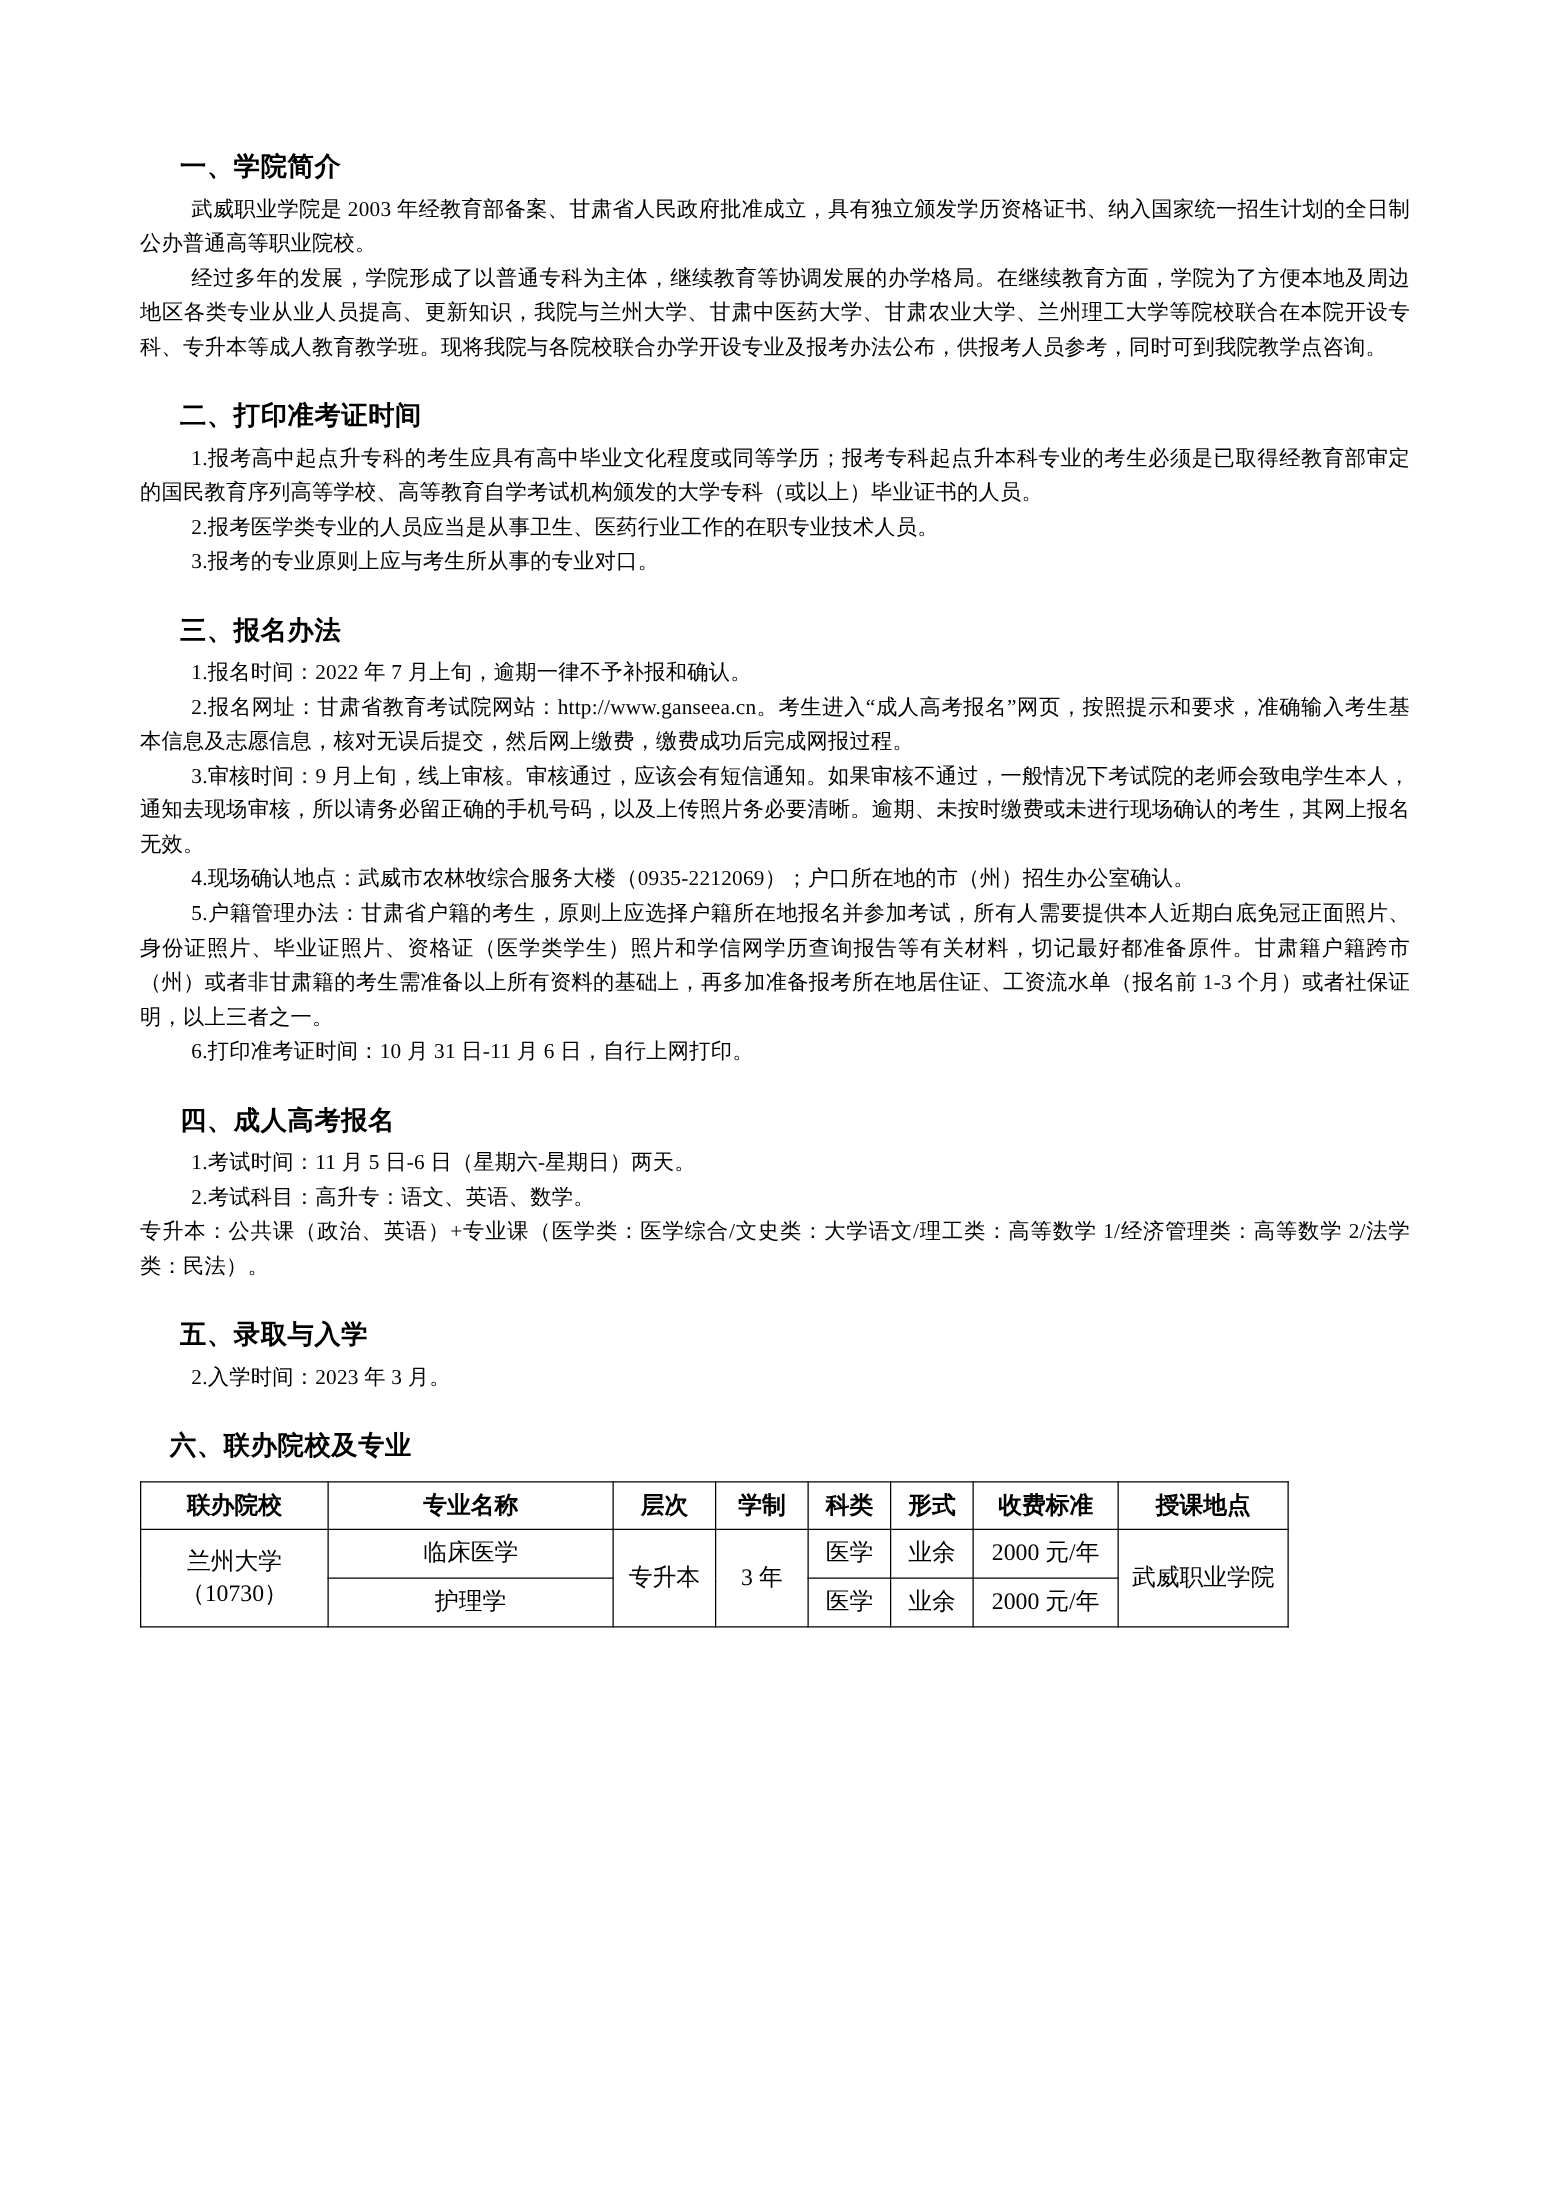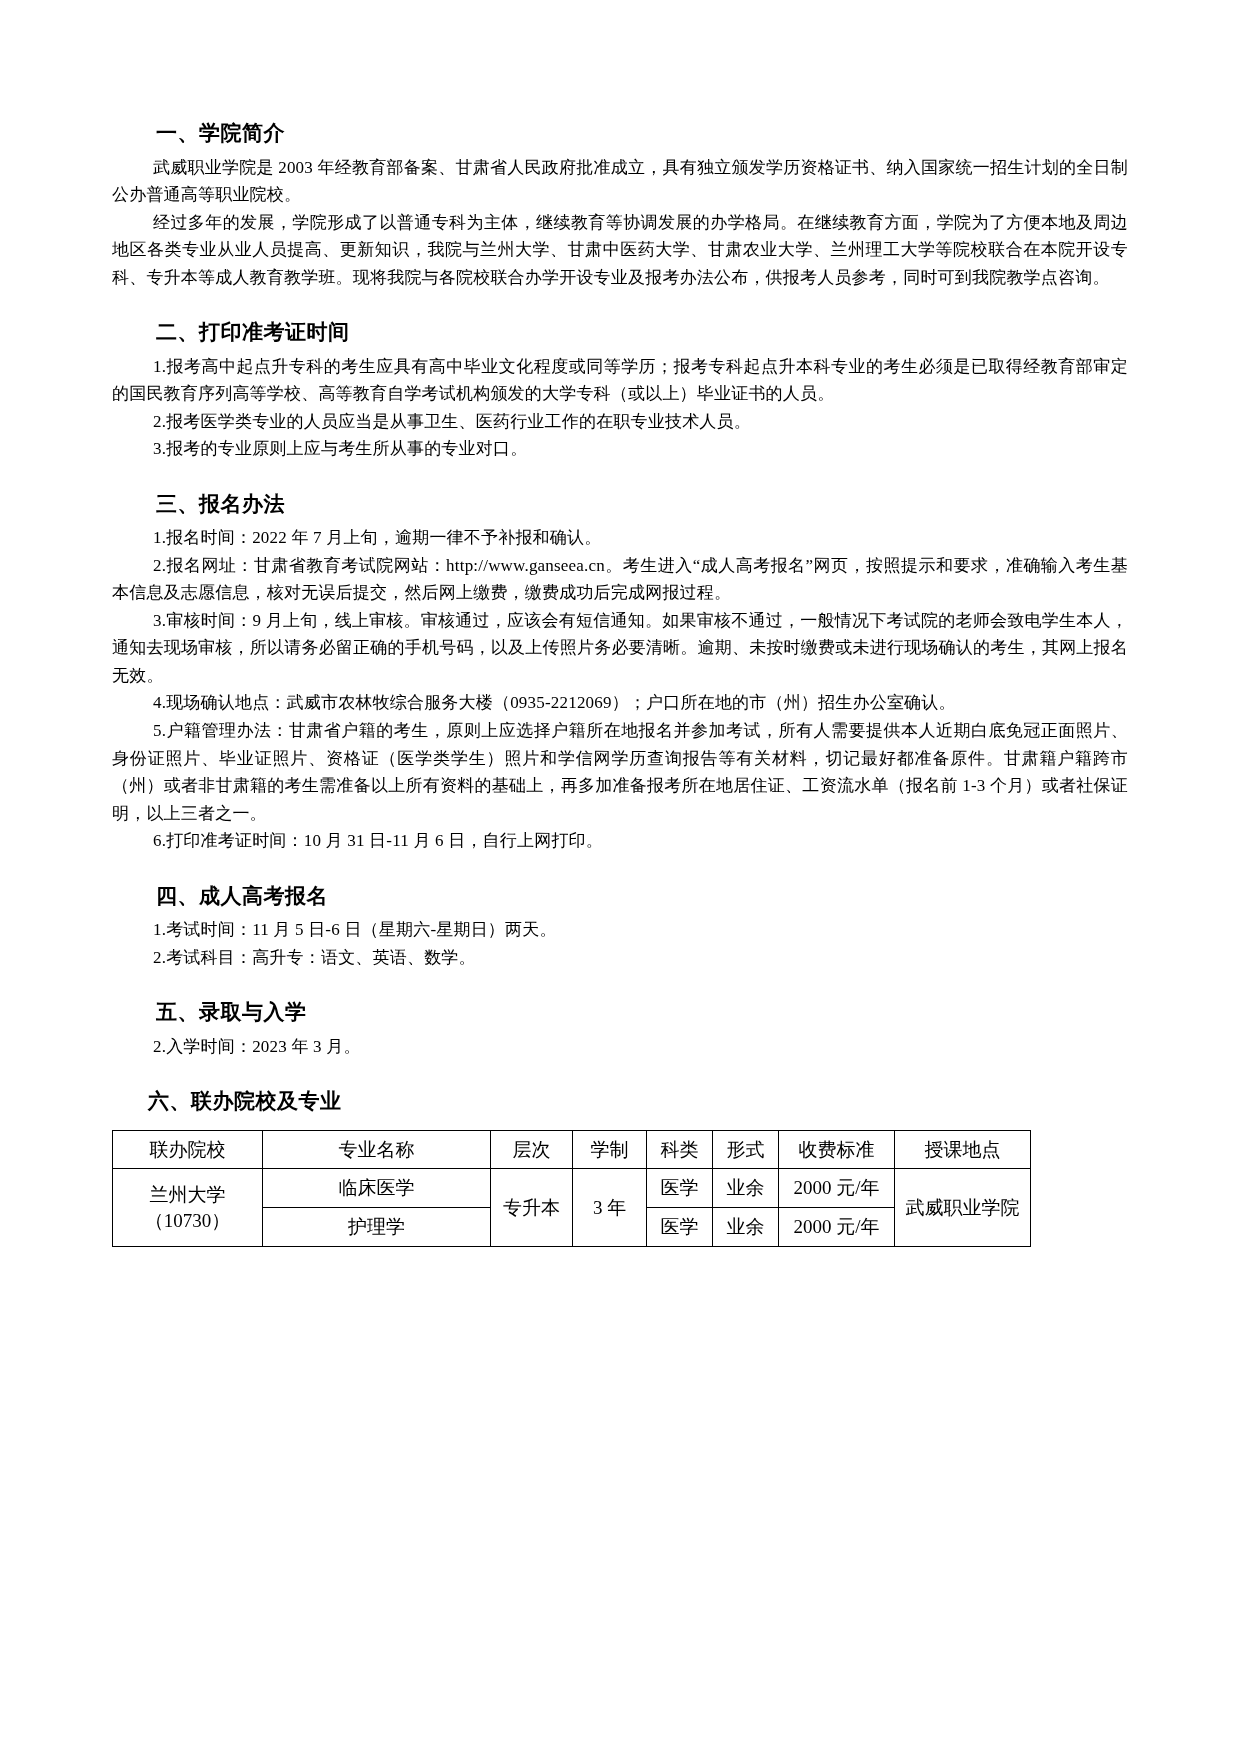--- a/index.html
+++ b/index.html
@@ -17,21 +17,21 @@
   .page {
     box-sizing: border-box;
     width: 1240px;
     min-height: 1754px;
     padding: 118px 112px 60px 112px;
   }
   .h-title {
     font-size: 21px;
     font-weight: bold;
     line-height: 1.5;
-    margin: 12px;
+    margin: 0;
     letter-spacing: 0.5px;
   }
   .sec-head {
     margin-top: 26px;
     margin-bottom: 4px;
     text-indent: 32px;
   }
   .sec-head.first {
     margin-top: 0;
   }
@@ -60,21 +60,21 @@
     table-layout: fixed;
   }
   table.majors th, table.majors td {
     border: 1px solid #000;
     text-align: center;
     font-size: 19px;
     padding: 6px 2px;
     line-height: 1.35;
   }
   table.majors th {
-    font-weight: normal;
+    font-weight: bold;
   }
   .col-school { width: 150px; }
   .col-major  { width: 228px; }
   .col-level  { width: 82px; }
   .col-years  { width: 74px; }
   .col-cat    { width: 66px; }
   .col-form   { width: 66px; }
   .col-fee    { width: 116px; }
   .col-place  { width: 136px; }
   .school-cell {
@@ -109,20 +109,21 @@
     <p class="para">3.审核时间：9 月上旬，线上审核。审核通过，应该会有短信通知。如果审核不通过，一般情况下考试院的老师会致电学生本人，通知去现场审核，所以请务必留正确的手机号码，以及上传照片务必要清晰。逾期、未按时缴费或未进行现场确认的考生，其网上报名无效。</p>
     <p class="para">4.现场确认地点：武威市农林牧综合服务大楼（0935-2212069）；户口所在地的市（州）招生办公室确认。</p>
     <p class="para">5.户籍管理办法：甘肃省户籍的考生，原则上应选择户籍所在地报名并参加考试，所有人需要提供本人近期白底免冠正面照片、身份证照片、毕业证照片、资格证（医学类学生）照片和学信网学历查询报告等有关材料，切记最好都准备原件。甘肃籍户籍跨市（州）或者非甘肃籍的考生需准备以上所有资料的基础上，再多加准备报考所在地居住证、工资流水单（报名前 1-3 个月）或者社保证明，以上三者之一。</p>
     <p class="para">6.打印准考证时间：10 月 31 日-11 月 6 日，自行上网打印。</p>
   </div>
 
   <div class="block">
     <div class="h-title sec-head">四、成人高考报名</div>
     <p class="para">1.考试时间：11 月 5 日-6 日（星期六-星期日）两天。</p>
     <p class="para">2.考试科目：高升专：语文、英语、数学。</p>
+    <p class="para noindent">专升本：公共课（政治、英语）+专业课（医学类：医学综合/文史类：大学语文/理工类：高等数学 1/经济管理类：高等数学 2/法学类：民法）。</p>
   </div>
 
   <div class="block">
     <div class="h-title sec-head">五、录取与入学</div>
     <p class="para">2.入学时间：2023 年 3 月。</p>
   </div>
 
   <div class="block">
     <div class="h-title sec-head tight">六、联办院校及专业</div>
 

